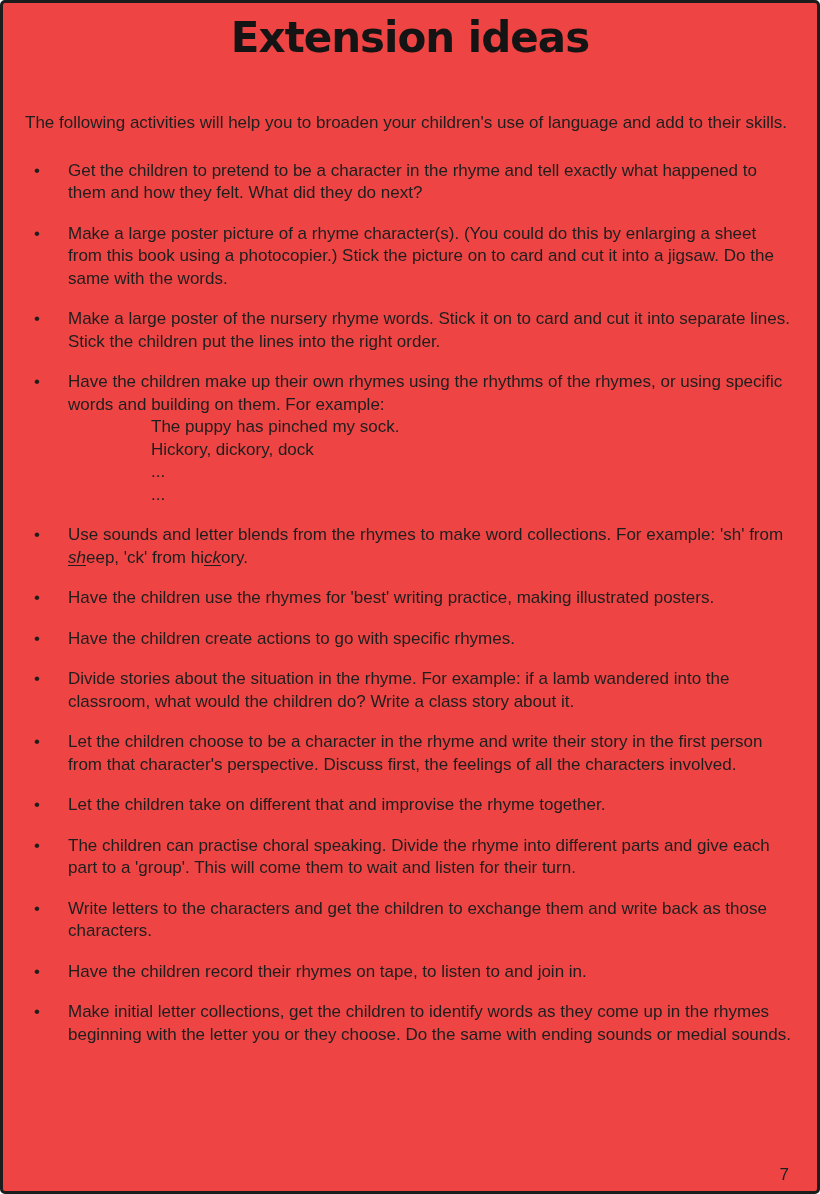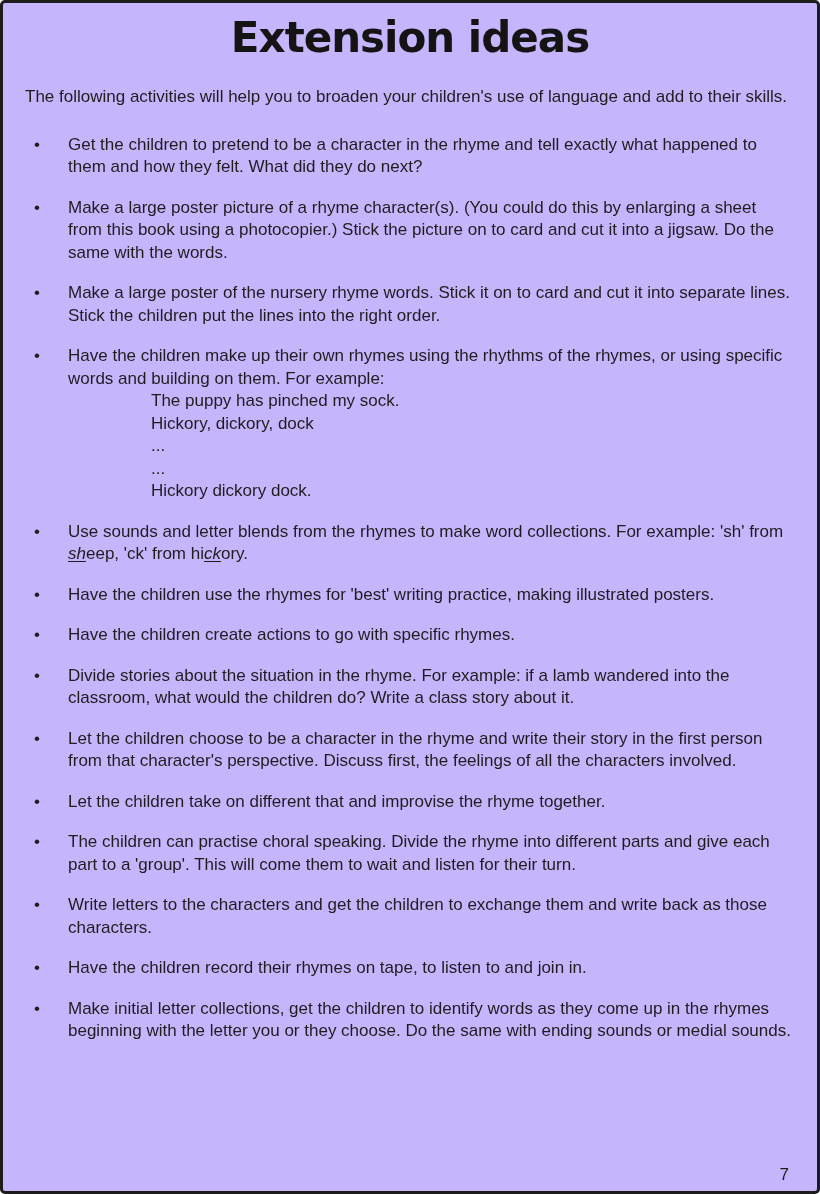--- a/index.html
+++ b/index.html
@@ -7,40 +7,40 @@
     width: 820px; height: 1194px;
     font-family: "Liberation Sans", sans-serif;
     color: #1e1e1e;
     -webkit-font-smoothing: antialiased;
   }
   .page {
     box-sizing: border-box;
     width: 820px; height: 1194px;
     border: 3px solid #1c1c1c;
     border-radius: 5px;
-    background: #c4b5fd;
+    background: #ef4444;
     position: relative;
     overflow: hidden;
   }
   .title {
     margin: 10px 0 0 0;
     text-align: center;
     font-family: "DejaVu Sans", sans-serif;
     font-weight: bold;
     font-size: 42px;
     line-height: 50px;
     letter-spacing: -1px;
     color: #141414;
   }
   .content {
     padding: 0 26px 0 22px;
     font-size: 17px;
     line-height: 22.5px;
   }
-  .intro { margin-top: 23px; }
+  .intro { margin-top: 49px; }
   .bullet-list { margin: 0; padding: 0; }
   .bullet-item {
     display: flex;
     margin-top: 18px;
   }
   .bullet-item.first { margin-top: 25px; }
   .bullet-marker {
     flex: 0 0 43px;
     padding-left: 9px;
     box-sizing: border-box;
@@ -85,21 +85,20 @@
 
       <div class="bullet-item">
         <span class="bullet-marker">•</span>
         <span class="bullet-body">
           <span>Have the children make up their own rhymes using the rhythms of the rhymes, or using specific words and building on them. For example:</span>
           <div class="example-block">
             <div>The puppy has pinched my sock.</div>
             <div>Hickory, dickory, dock</div>
             <div>...</div>
             <div>...</div>
-            <div>Hickory dickory dock.</div>
           </div>
         </span>
       </div>
 
       <div class="bullet-item">
         <span class="bullet-marker">•</span>
         <span class="bullet-body"><span>Use sounds and letter blends from the rhymes to make word collections. For example: 'sh' from </span><span class="u">sh</span><span>eep, 'ck' from hi</span><span class="u">ck</span><span>ory.</span></span>
       </div>
 
       <div class="bullet-item">

